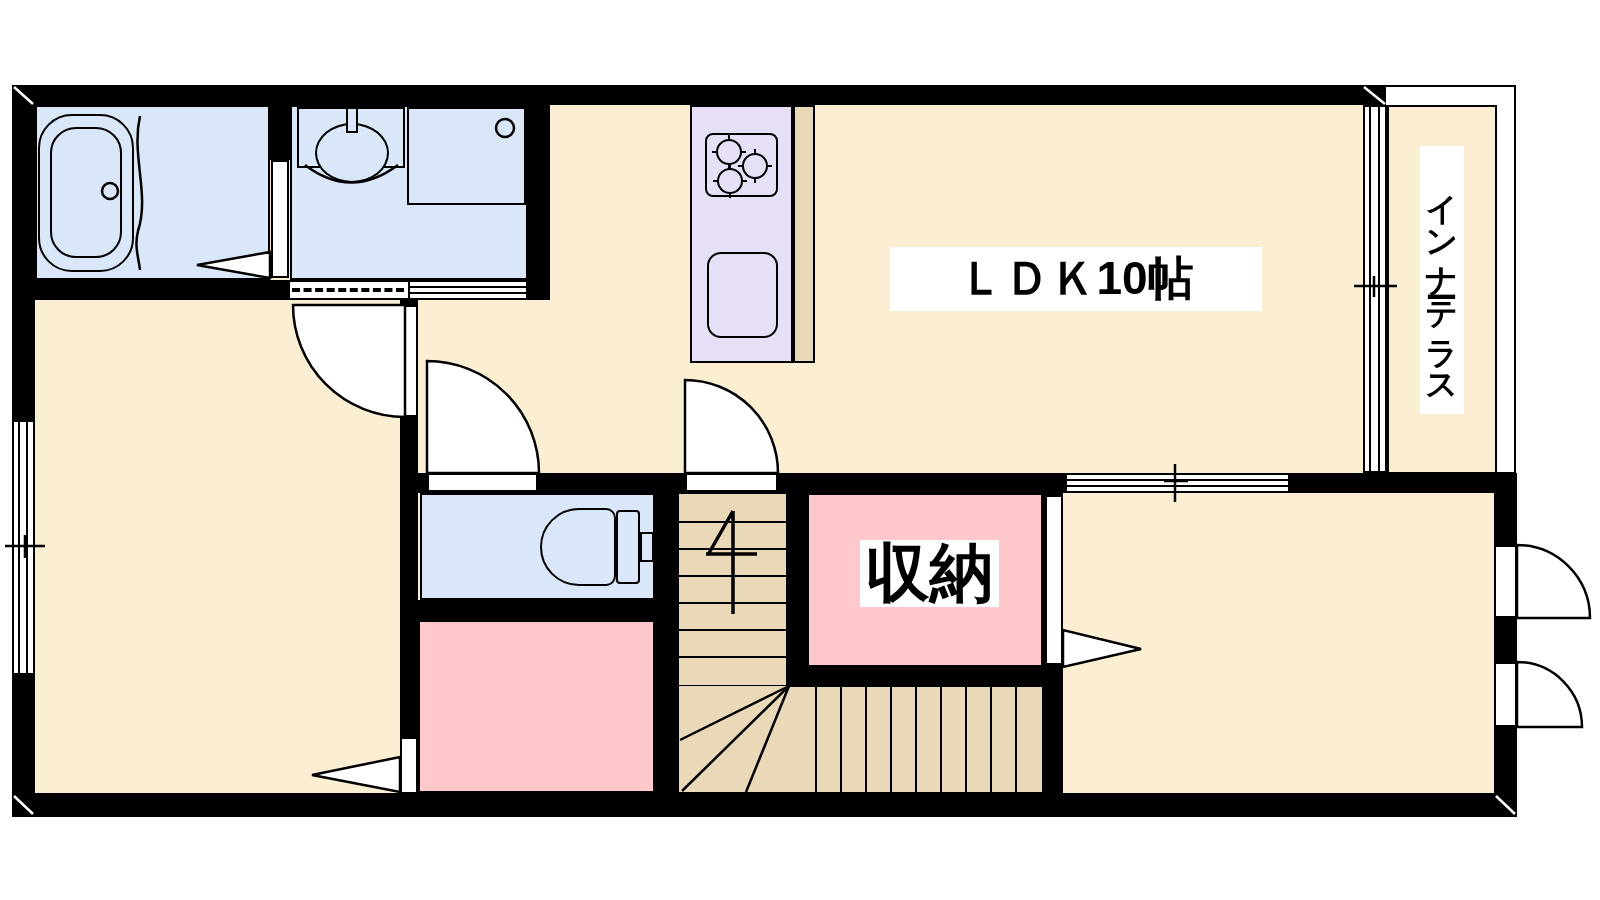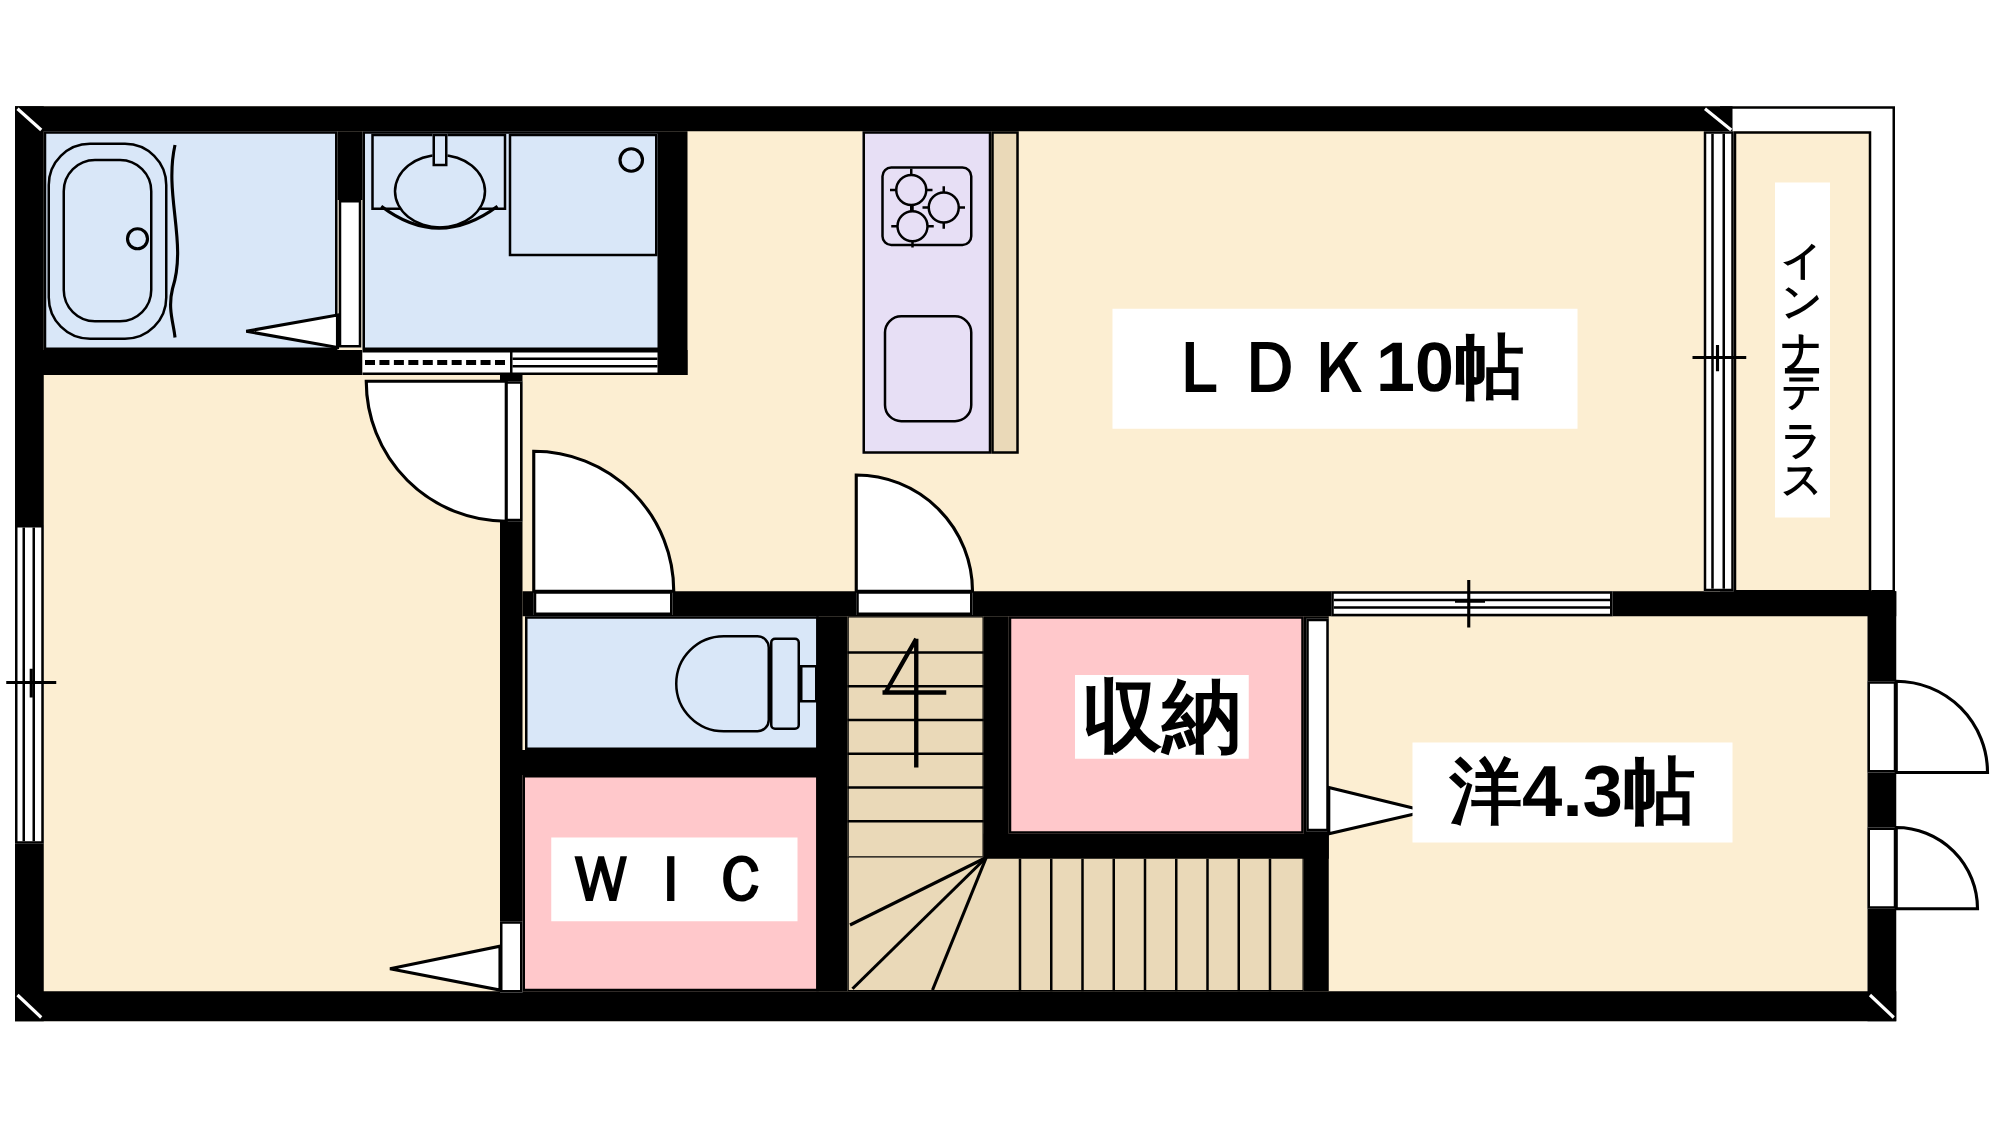--- a/index.html
+++ b/index.html
@@ -153,19 +153,17 @@
     <circle cx="755" cy="166" r="12" fill="#E7DFF5" stroke="#000" stroke-width="2"></circle>
     <path d="M713,181 L747,181 M730,164 L730,198" stroke="#000" stroke-width="2" fill="none"></path>
     <circle cx="730" cy="181" r="12" fill="#E7DFF5" stroke="#000" stroke-width="2"></circle>
 
     <path d="M14,87 L33,104" stroke="#fff" stroke-width="2.5" fill="none"></path>
     <path d="M1364,87 L1385,104" stroke="#fff" stroke-width="2.5" fill="none"></path>
     <path d="M14,796 L33,814" stroke="#fff" stroke-width="2.5" fill="none"></path>
     <path d="M1496,796 L1515,814" stroke="#fff" stroke-width="2.5" fill="none"></path>
   </svg>
 
-  <div class="label" style="left:890px;top:247px;width:372px;height:96px;font-size:56px;">ＬＤＫ10帖</div>
-  <div class="label" style="left:1130px;top:594px;width:256px;height:80px;font-size:58px;">洋4.3帖</div>
+  <div class="label" style="left:890px;top:247px;width:372px;height:64px;font-size:46px;">ＬＤＫ10帖</div>
   <div class="label" style="left:860px;top:540px;width:139px;height:67px;font-size:64px;">収納</div>
-  <div class="label" style="left:441px;top:670px;width:197px;height:67px;font-size:50px;letter-spacing:6px;">ＷＩＣ</div>
   <div class="label" style="left:1420px;top:146px;width:44px;height:268px;font-size:32px;writing-mode:vertical-rl;">インナーテラス</div>
 
 </div>
 
 </body></html>

